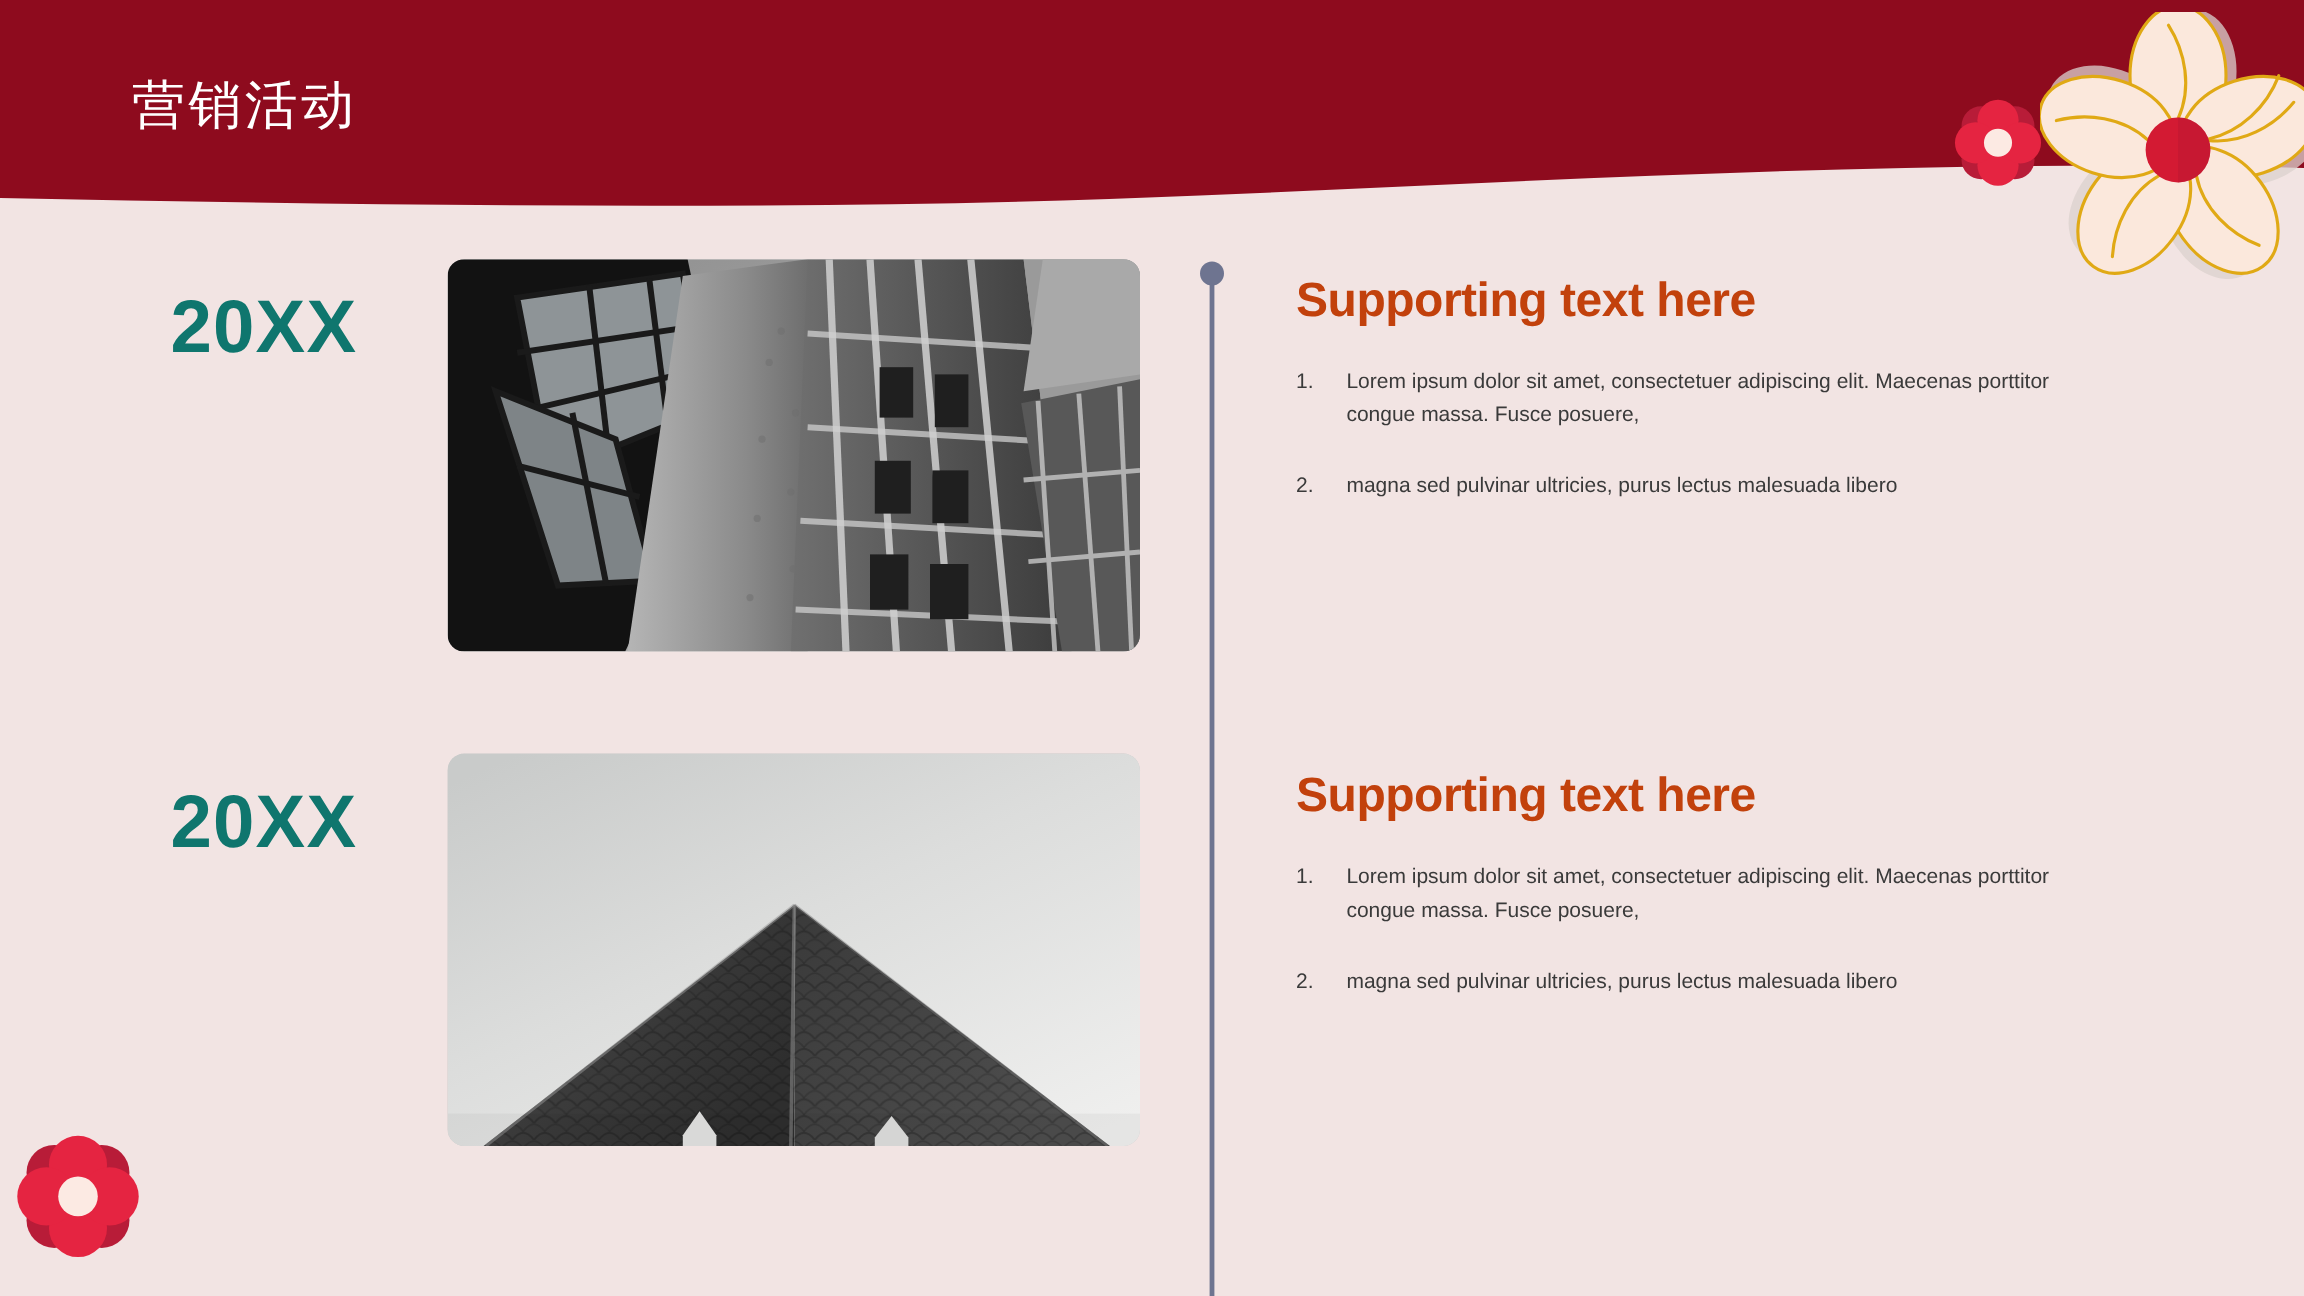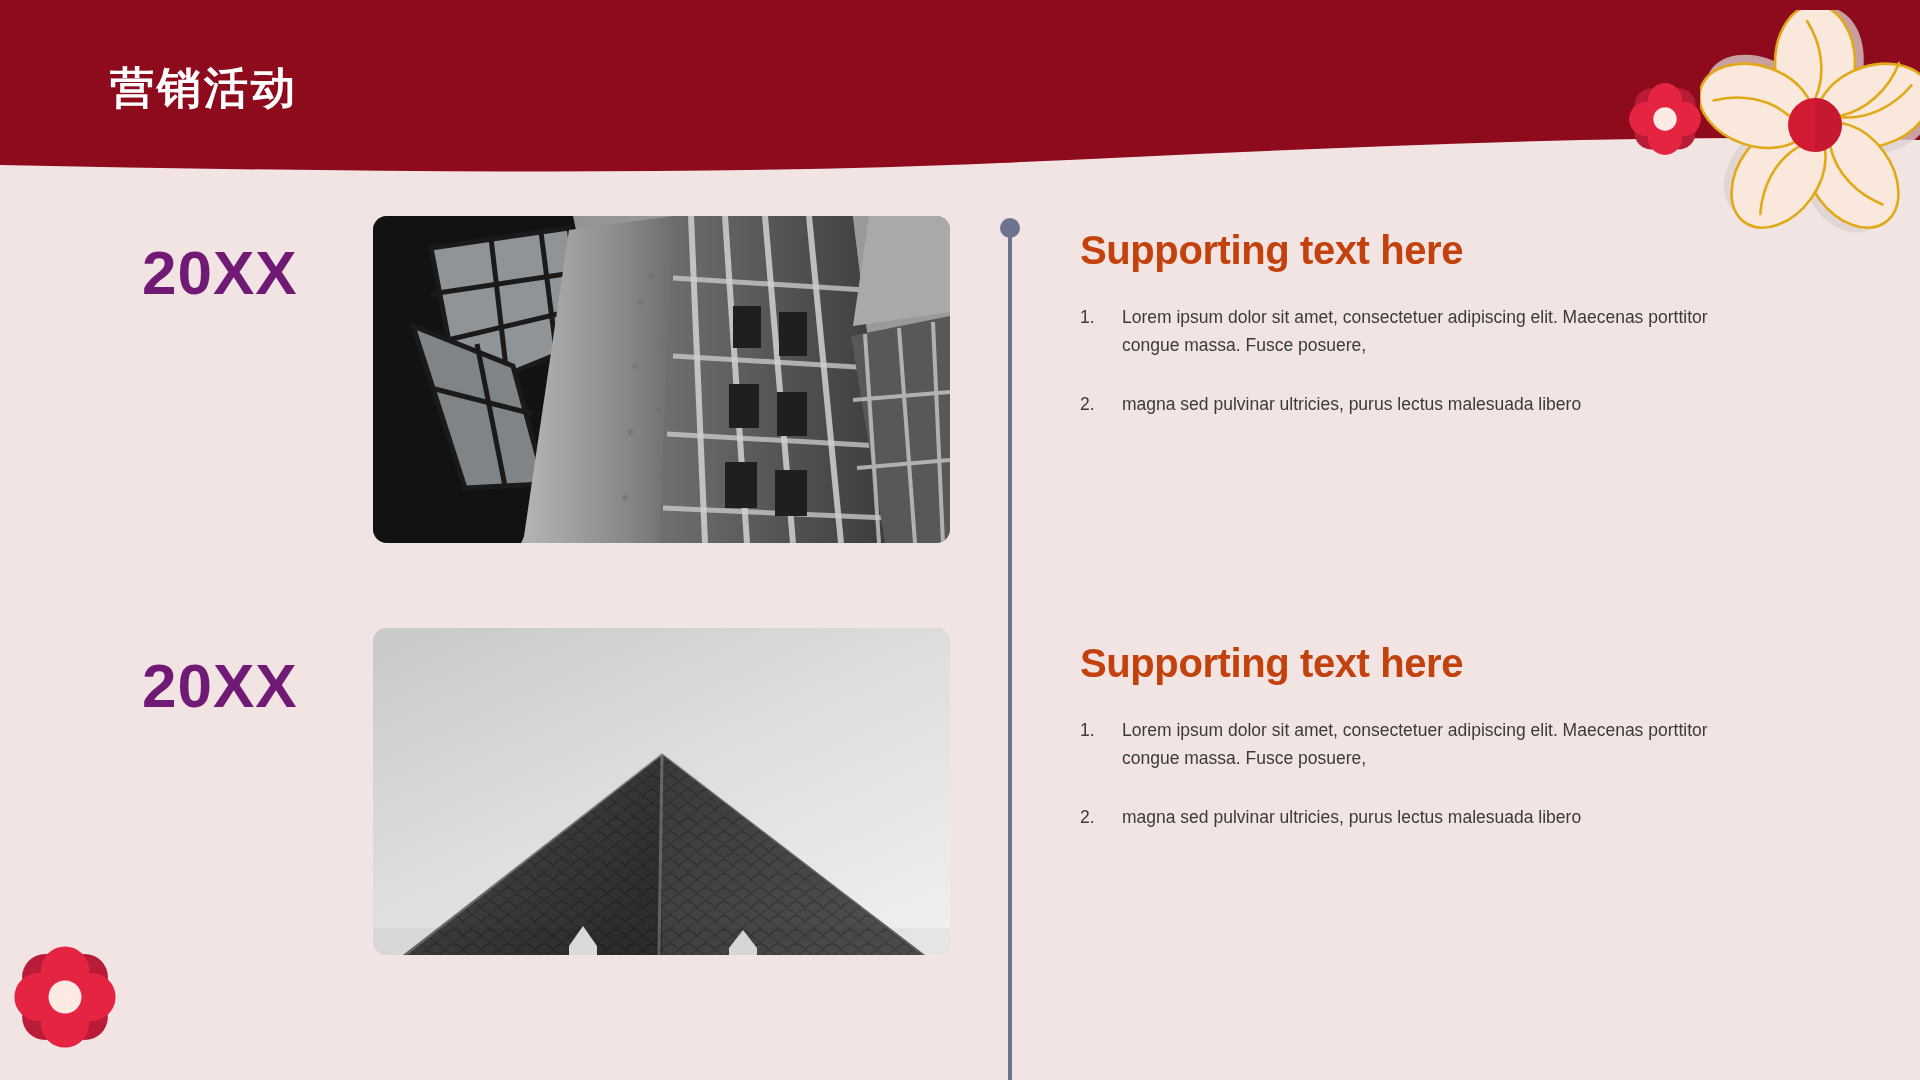--- a/index.html
+++ b/index.html
@@ -25,21 +25,21 @@
     z-index:2;
     pointer-events:none;
   }
   .header-banner svg { display:block; width:1920px; height:190px; }
 
   .slide-title {
     position:absolute;
     left:110px; top:88px;
     transform:translateY(-50%);
     font-size:44px;
-    font-weight:700;
+    font-weight:400;
     color:#FFFFFF;
     letter-spacing:3px;
     z-index:4;
     white-space:nowrap;
   }
 
   
   .deco-flower-small-top {
     position:absolute;
     left:1626px; top:80px;
@@ -77,21 +77,21 @@
     border-radius:50%;
     background:#6E7490;
     z-index:2;
   }
 
   
   .year-label {
     position:absolute;
     font-size:62px;
     font-weight:700;
-    color:#701a75;
+    color:#0f766e;
     letter-spacing:1px;
     z-index:2;
     white-space:nowrap;
   }
   .year-label.row1 { left:142px; top:237px; }
   .year-label.row2 { left:142px; top:650px; }
 
   
   .photo-card {
     position:absolute;

